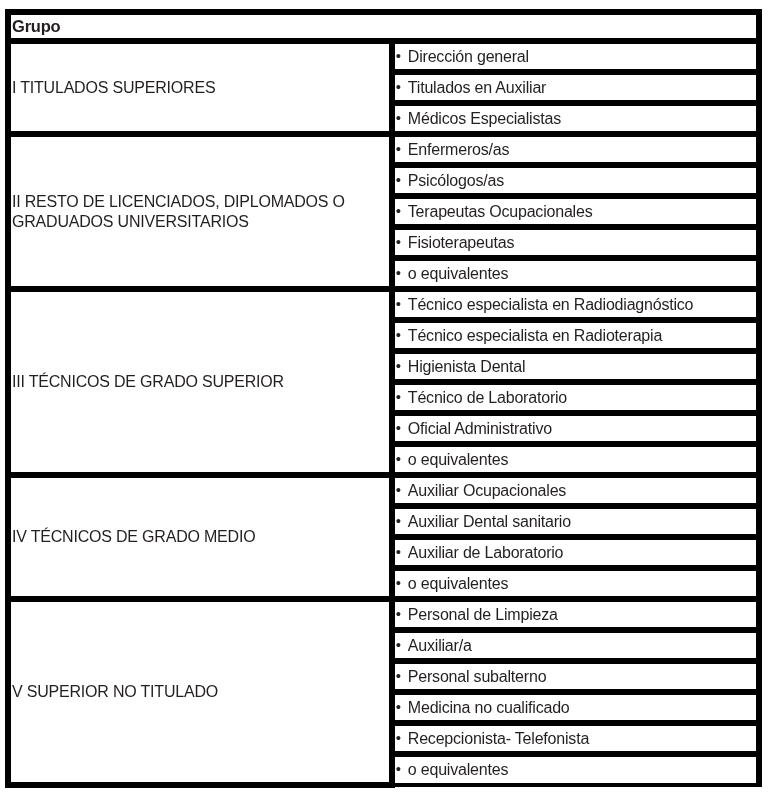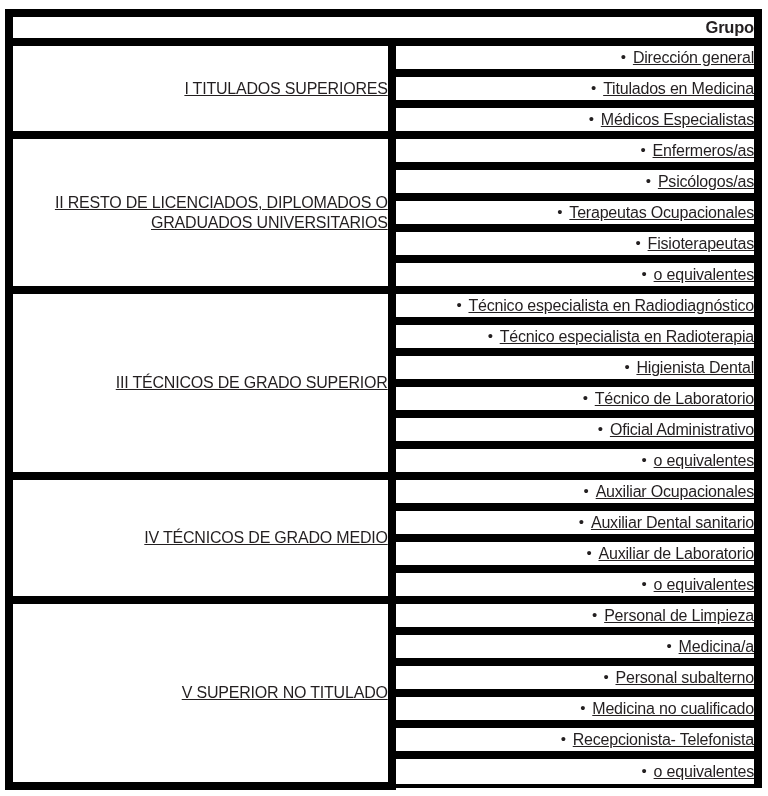--- a/index.html
+++ b/index.html
@@ -27,39 +27,38 @@
     height: 779px;
   }
   table.grupo-table {
     width: 100%;
     height: 100%;
     border-collapse: collapse;
     table-layout: fixed;
   }
   table.grupo-table th,
   table.grupo-table td {
-    border: 8px solid #000000;
+    border: 6px solid #000000;
     padding: 0 0 0 1px;
     font-size: 16px;
     letter-spacing: -0.2px;
     line-height: 1.22;
     vertical-align: middle;
-    text-align: right;
+    text-align: left;
     overflow: hidden;
     white-space: normal;
   }
   table.grupo-table thead th {
     height: 29px;
     font-weight: bold;
     font-size: 16.5px;
   }
   table.grupo-table tbody td {
     height: 31px;
     font-weight: normal;
-    text-decoration: underline;
   }
   td.group-cell {
     padding-right: 8px;
   }
   td.item-cell .bullet {
     display: inline-block;
     margin-right: 7px;
     font-size: 15px;
     position: relative;
     top: -1px;
@@ -83,21 +82,21 @@
           <th colspan="2">Grupo</th>
         </tr>
       </thead>
       <tbody>
 
       <tr>
             <td class="group-cell" rowspan="3"><span>I TITULADOS SUPERIORES</span></td>
             <td class="item-cell"><span class="bullet">•</span><span>Dirección general</span></td>
           </tr>
           <tr>
-            <td class="item-cell"><span class="bullet">•</span><span>Titulados en Medicina</span></td>
+            <td class="item-cell"><span class="bullet">•</span><span>Titulados en Auxiliar</span></td>
           </tr>
           <tr>
             <td class="item-cell"><span class="bullet">•</span><span>Médicos Especialistas</span></td>
           </tr>
           <tr>
             <td class="group-cell" rowspan="5"><span>II RESTO DE LICENCIADOS, DIPLOMADOS O GRADUADOS UNIVERSITARIOS</span></td>
             <td class="item-cell"><span class="bullet">•</span><span>Enfermeros/as</span></td>
           </tr>
           <tr>
             <td class="item-cell"><span class="bullet">•</span><span>Psicólogos/as</span></td>
@@ -141,21 +140,21 @@
             <td class="item-cell"><span class="bullet">•</span><span>Auxiliar de Laboratorio</span></td>
           </tr>
           <tr>
             <td class="item-cell"><span class="bullet">•</span><span>o equivalentes</span></td>
           </tr>
           <tr>
             <td class="group-cell" rowspan="6"><span>V SUPERIOR NO TITULADO</span></td>
             <td class="item-cell"><span class="bullet">•</span><span>Personal de Limpieza</span></td>
           </tr>
           <tr>
-            <td class="item-cell"><span class="bullet">•</span><span>Medicina/a</span></td>
+            <td class="item-cell"><span class="bullet">•</span><span>Auxiliar/a</span></td>
           </tr>
           <tr>
             <td class="item-cell"><span class="bullet">•</span><span>Personal subalterno</span></td>
           </tr>
           <tr>
             <td class="item-cell"><span class="bullet">•</span><span>Medicina no cualificado</span></td>
           </tr>
           <tr>
             <td class="item-cell"><span class="bullet">•</span><span>Recepcionista- Telefonista</span></td>
           </tr>

